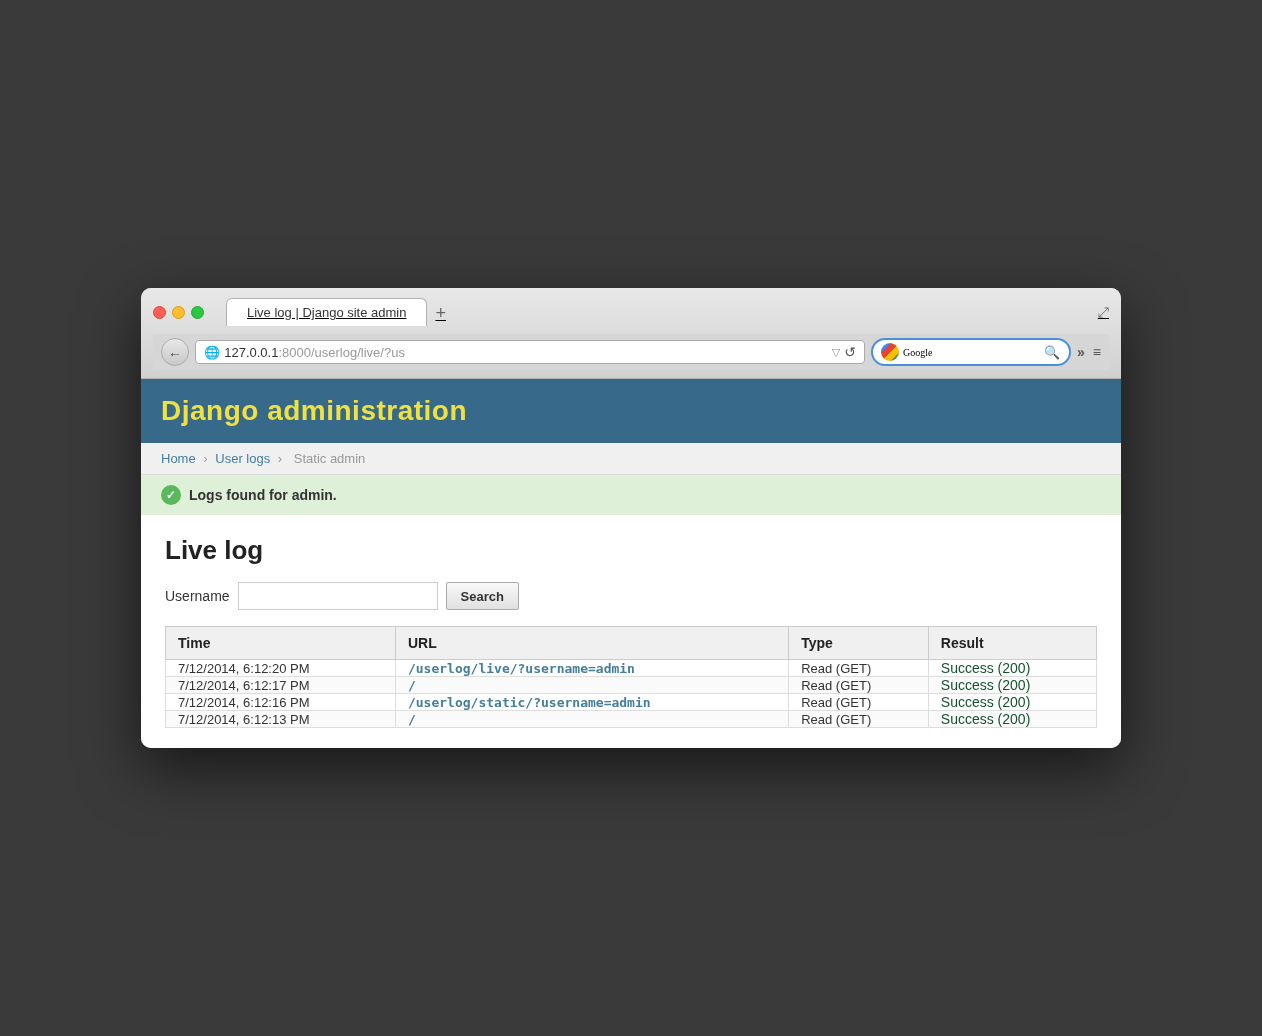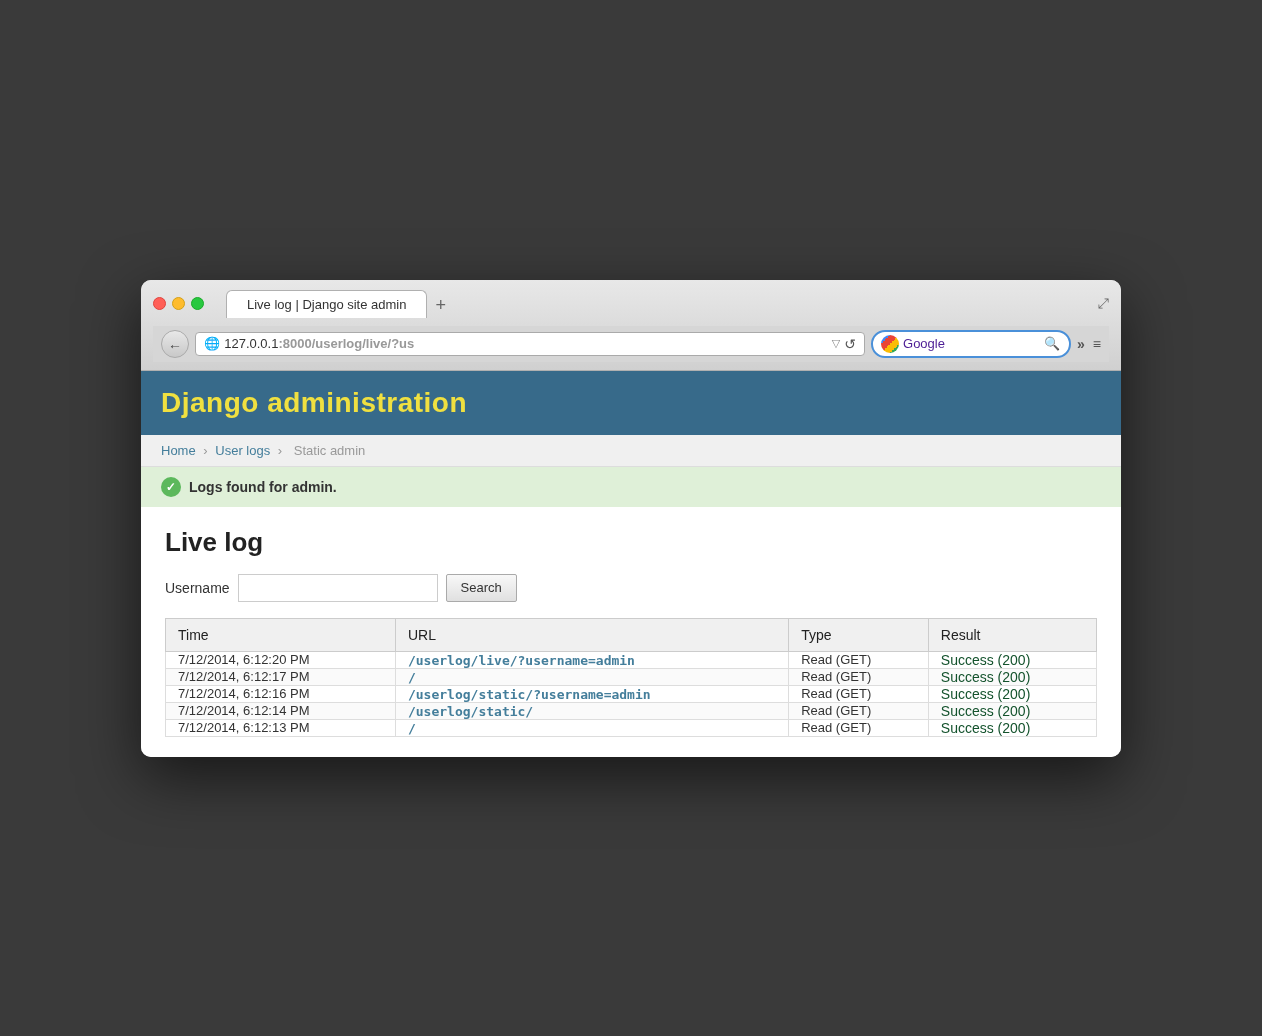--- a/index.html
+++ b/index.html
@@ -25,20 +25,21 @@
       background: linear-gradient(180deg, #e8e8e8 0%, #d0d0d0 100%);
       padding: 10px 12px 8px;
       border-bottom: 1px solid #b0b0b0;
     }
 
     .browser-controls {
       display: flex;
       align-items: center;
       gap: 8px;
       margin-bottom: 8px;
+      text-decoration: underline;
     }
 
     .traffic-lights {
       display: flex;
       gap: 6px;
       margin-right: 4px;
     }
 
     .traffic-light {
       width: 13px;
@@ -119,21 +120,21 @@
       font-size: 13px;
       gap: 4px;
     }
 
     .address-text {
       flex: 1;
       font-size: 13px;
       color: #333;
     }
 
-    .address-text .port { color: #999; font-weight: bold; }
+    .address-text .port { color: #999; }
 
     .dropdown-arrow {
       color: #888;
       font-size: 11px;
     }
 
     .reload-btn {
       font-size: 14px;
       color: #555;
       cursor: pointer;
@@ -152,21 +153,21 @@
     }
 
     .search-icon-g {
       width: 18px;
       height: 18px;
       background: linear-gradient(135deg, #4285f4 25%, #ea4335 25%, #ea4335 50%, #fbbc05 50%, #fbbc05 75%, #34a853 75%);
       border-radius: 50%;
       flex-shrink: 0;
     }
 
-    .search-text { flex: 1; font-size: 13px; color: #4c1d95; }
+    .search-text { flex: 1; font-size: 10px; color: #000000; font-family: Liberation Serif, serif; }
     .search-magnifier { color: #555; font-size: 13px; }
 
     .nav-extras {
       display: flex;
       align-items: center;
       gap: 8px;
     }
 
     .nav-extra-btn {
       font-size: 14px;
@@ -264,34 +265,35 @@
 
     .search-button {
       padding: 4px 14px;
       height: 28px;
       background: linear-gradient(180deg, #f8f8f8, #e0e0e0);
       border: 1px solid #aaa;
       border-radius: 2px;
       font-size: 13px;
       cursor: pointer;
       color: #333;
+      font-weight: bold;
     }
 
     .log-table {
       width: 100%;
       border-collapse: collapse;
       font-size: 14px;
     }
 
     .log-table th {
       background: #f0f0f0;
       border: 1px solid #ccc;
       padding: 8px 12px;
       text-align: left;
-      font-weight: normal;
+      font-weight: bold;
       color: #222;
       margin-top: 46px;
     }
 
     .log-table td {
       border: 1px solid #ddd;
       padding: 0 12px;
       color: #333;
     }
 
@@ -417,26 +419,20 @@
               <td class="type-cell">Read (GET)</td>
               <td class="result-cell">Success (200)</td>
             </tr>
             <tr>
               <td class="time-cell">7/12/2014, 6:12:16 PM</td>
               <td class="url-cell"><a href="#">/userlog/static/?username=admin</a></td>
               <td class="type-cell">Read (GET)</td>
               <td class="result-cell">Success (200)</td>
             </tr>
             <tr>
-              <td class="time-cell">7/12/2014, 6:12:14 PM</td>
-              <td class="url-cell"><a href="#">/userlog/static/</a></td>
-              <td class="type-cell">Read (GET)</td>
-              <td class="result-cell">Success (200)</td>
-            </tr>
-            <tr>
               <td class="time-cell">7/12/2014, 6:12:13 PM</td>
               <td class="url-cell"><a href="#">/</a></td>
               <td class="type-cell">Read (GET)</td>
               <td class="result-cell">Success (200)</td>
             </tr>
           </tbody>
       </table>
     </div>
   </div>
 </div>

